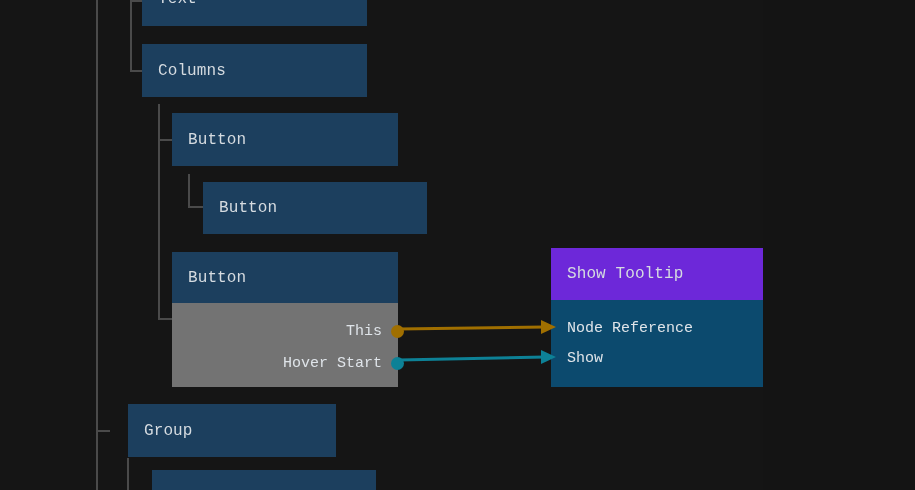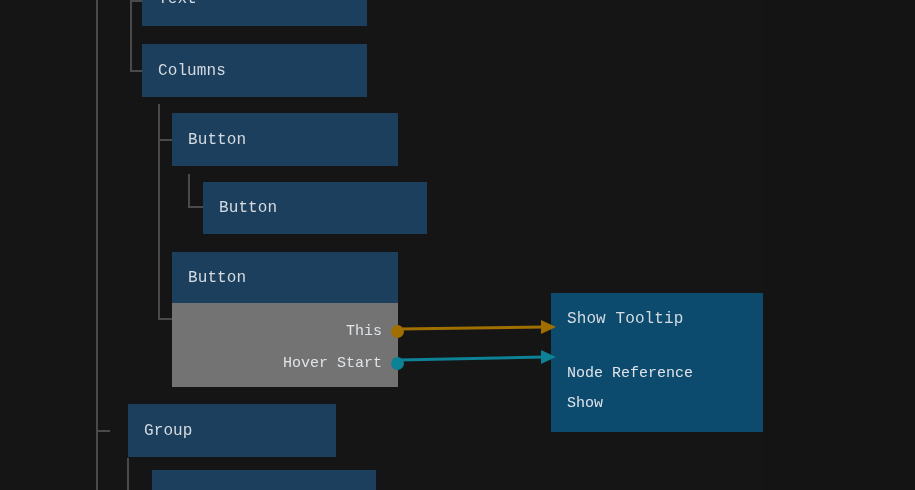--- a/index.html
+++ b/index.html
@@ -41,21 +41,21 @@
     white-space: nowrap;
   }
   .node-body {
     box-sizing: border-box;
     position: relative;
   }
 
   .blue .node-header { background: #1c3f5e; }
   .blue .node-body   { background: #737373; }
 
-  .gray .node-header { background: #0c4a6e; margin-top: 45px; }
+  .gray .node-header { background: #6d28d9; }
   .gray .node-body   { background: #0c4a6e; }
 
   
   .port-row {
     position: absolute;
     display: flex;
     align-items: center;
     font-size: 15px;
     color: #dfe4e9;
     white-space: nowrap;

